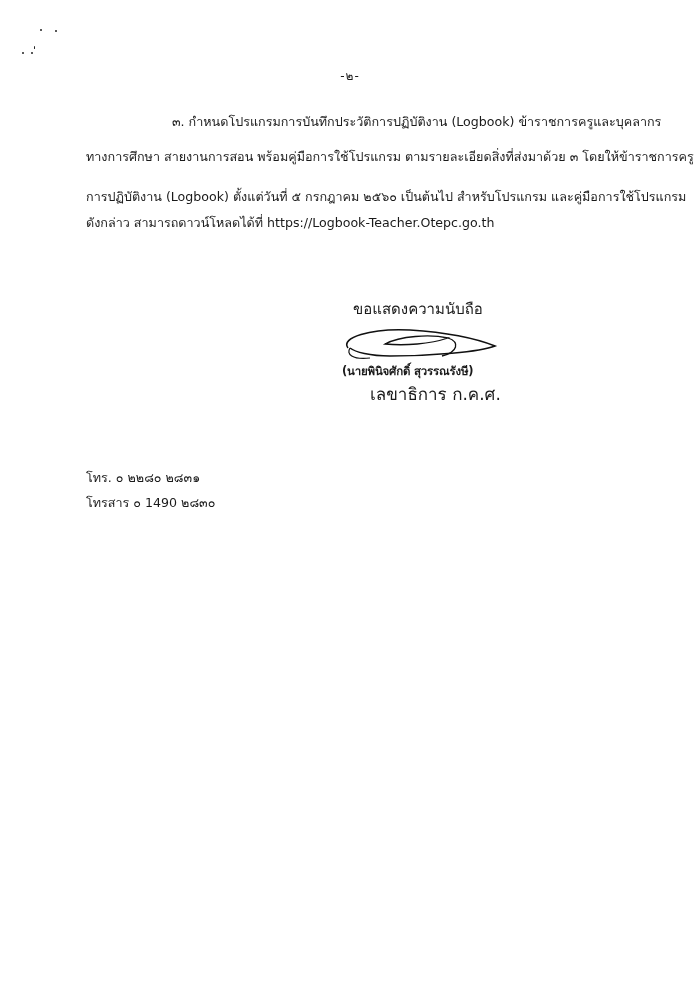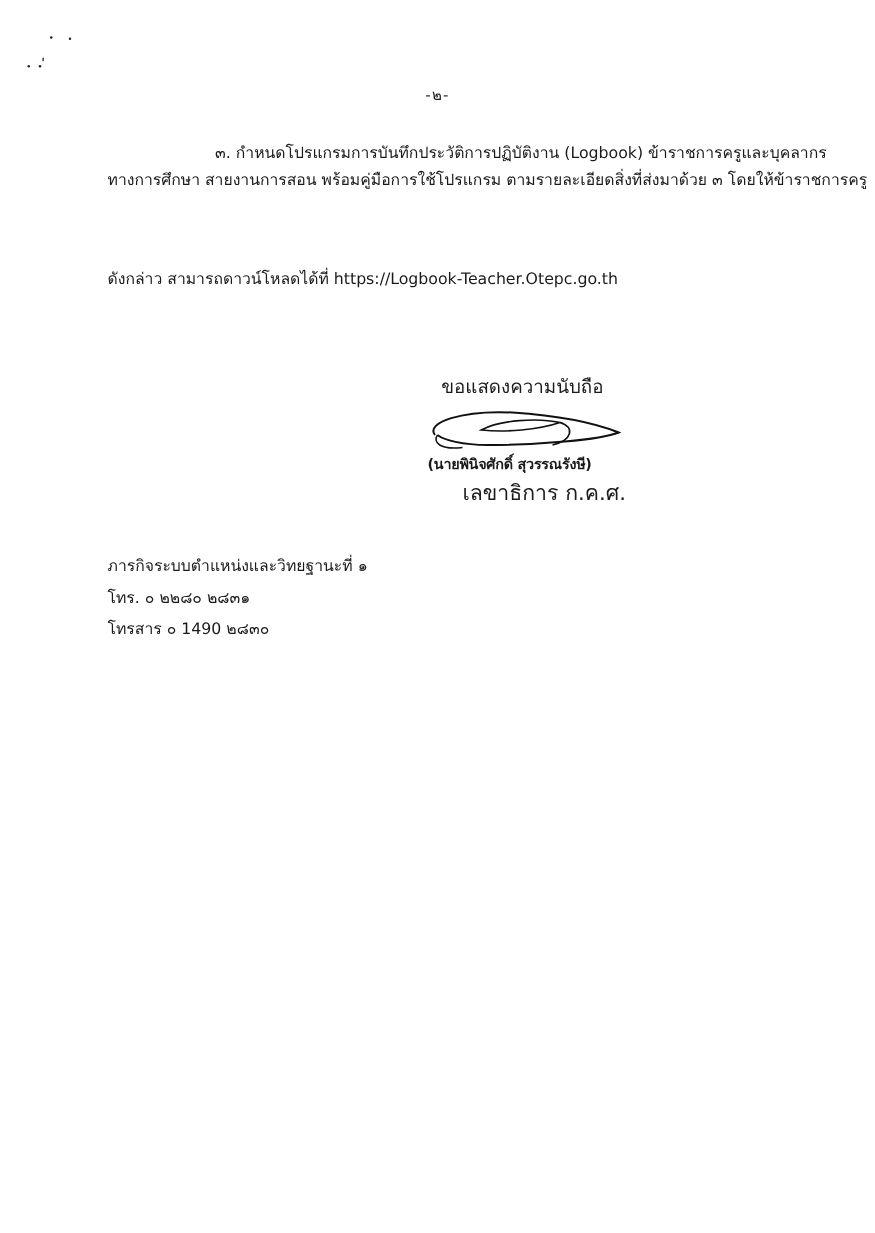--- a/index.html
+++ b/index.html
@@ -99,33 +99,33 @@
 
   <div class="speck" style="left:40px;top:29px;width:2px;height:2px;"></div>
   <div class="speck" style="left:55px;top:30px;width:2px;height:2px;"></div>
   <div class="speck" style="left:22px;top:52px;width:2px;height:2px;"></div>
   <div class="speck" style="left:31px;top:52px;width:2px;height:2px;"></div>
   <div class="speck" style="left:34px;top:46px;width:1px;height:3px;"></div>
 
   <div class="page-number">-๒-</div>
 
   <div class="para-line indent justify" style="top:114px;">๓. กำหนดโปรแกรมการบันทึกประวัติการปฏิบัติงาน (Logbook) ข้าราชการครูและบุคลากร</div>
-  <div class="para-line justify" style="top:136px;">ทางการศึกษา สายงานการสอน พร้อมคู่มือการใช้โปรแกรม ตามรายละเอียดสิ่งที่ส่งมาด้วย ๓ โดยให้ข้าราชการครู</div>
+  <div class="para-line justify" style="top:149px;">ทางการศึกษา สายงานการสอน พร้อมคู่มือการใช้โปรแกรม ตามรายละเอียดสิ่งที่ส่งมาด้วย ๓ โดยให้ข้าราชการครู</div>
+  <div class="para-line justify" style="top:189px;">การปฏิบัติงาน (Logbook) ตั้งแต่วันที่ ๕ กรกฎาคม ๒๕๖๐ เป็นต้นไป สำหรับโปรแกรม และคู่มือการใช้โปรแกรม</div>
   <div class="para-line" style="top:215px;">ดังกล่าว สามารถดาวน์โหลดได้ที่ https://Logbook-Teacher.Otepc.go.th</div>
 
 
   <div class="regards">ขอแสดงความนับถือ</div>
 
   <svg class="signature" viewBox="0 0 170 36">
     <path d="M18 22 C 10 12, 40 2, 80 4 C 110 6, 140 10, 165 20 C 150 26, 100 30, 60 30 C 40 30, 25 26, 20 22" fill="none" stroke="#111" stroke-width="1.6"></path>
     <path d="M55 18 C 70 10, 100 8, 118 12 C 100 18, 75 20, 55 18 Z" fill="none" stroke="#111" stroke-width="1.3"></path>
     <path d="M118 12 C 130 16, 128 26, 112 30" fill="none" stroke="#111" stroke-width="1.3"></path>
     <path d="M20 22 C 16 28, 22 34, 40 32" fill="none" stroke="#111" stroke-width="1.2"></path>
   </svg>
 
   <div class="signer-name">(นายพินิจศักดิ์ สุวรรณรังษี)</div>
   <div class="signer-title">เลขาธิการ ก.ค.ศ.</div>
 
-  <div class="footer-line" style="top:443px;">ภารกิจระบบตำแหน่งและวิทยฐานะที่ ๑</div>
   <div class="footer-line" style="top:468px;">โทร. ๐ ๒๒๘๐ ๒๘๓๑</div>
   <div class="footer-line" style="top:493px;">โทรสาร ๐ 1490 ๒๘๓๐</div>
 
 </div>
 
 </body></html>

